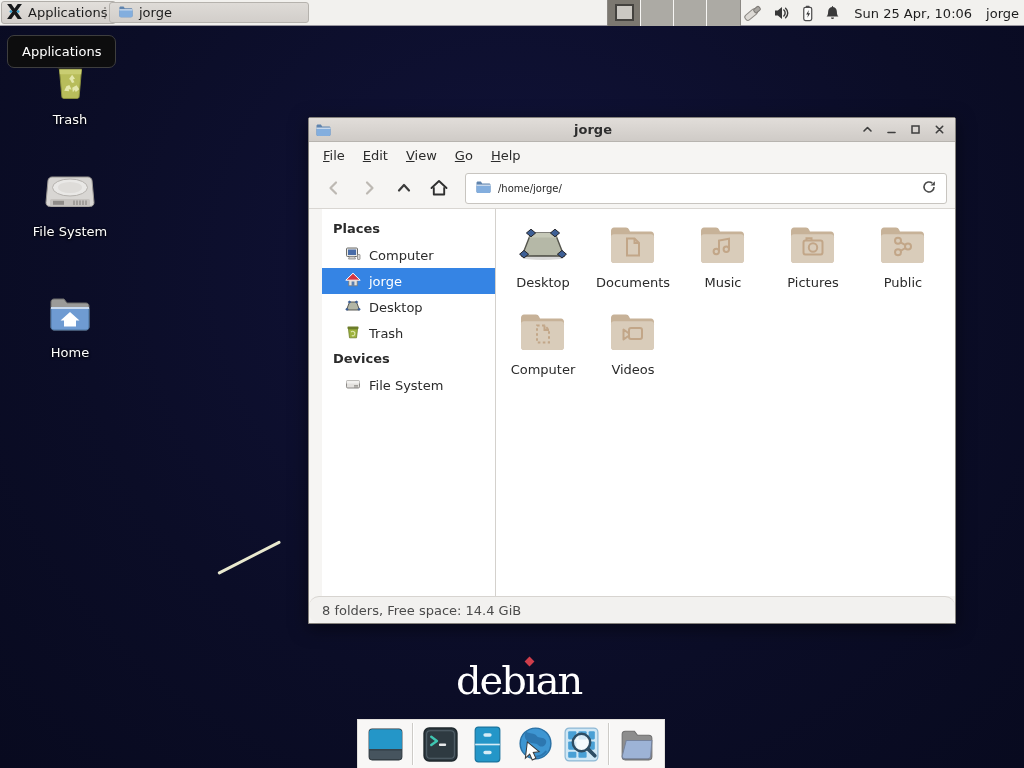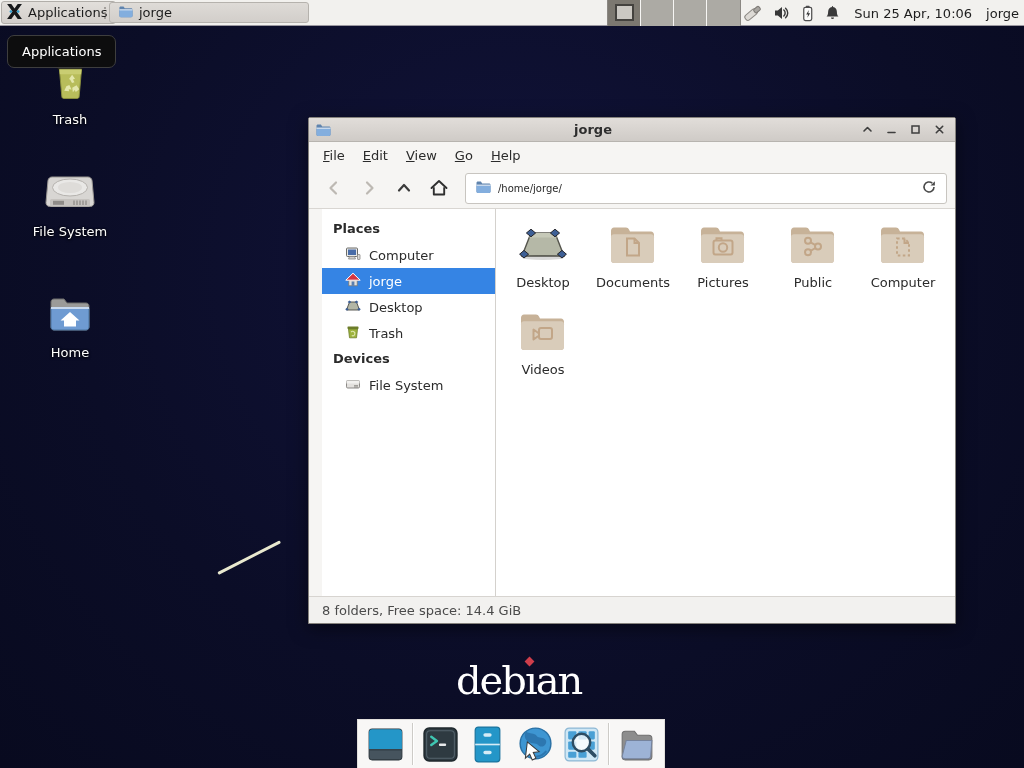--- a/index.html
+++ b/index.html
@@ -105,21 +105,21 @@
     padding-top:7px; overflow:hidden; }
   .side-header { font-weight:bold; color:#2b2b2b; padding:5px 0 6px 11px; }
   .side-item { height:26px; display:flex; align-items:center; gap:8px; padding-left:23px; color:#2b2b2b; }
   .side-item.selected { background:#3584e4; color:#fff; }
   .file-view { flex:1; background:#fff; padding:16px 2px 0 2px;
     display:grid; grid-template-columns:repeat(5,90px); grid-auto-rows:min-content;
     row-gap:22px; justify-items:center; align-content:start; overflow:hidden; }
   .file-item { width:90px; display:flex; flex-direction:column; align-items:center; gap:7px; }
   .file-label { color:#2b2b2b; white-space:nowrap; }
   .statusbar { height:27px; flex:0 0 27px; background:#f2f1ef; border-top:1px solid #d7d4d0;
-    display:flex; align-items:center; padding-left:13px; color:#4b4b4b; }
+    display:flex; align-items:center; padding-left:13px; color:#4b4b4b;border-radius:10px; }
 
   
   .debian-wordmark {
     position:absolute; left:456px; top:660px; z-index:5;
     font-family:"DejaVu Serif","Liberation Serif",serif;
     font-size:40px; color:#fff; letter-spacing:-2px; line-height:1;
   }
   .debian-i { position:relative; display:inline-block; }
   .debian-i::before { content:""; position:absolute; left:50%; top:-2px; width:7px; height:7px;
     margin-left:-4px; background:#cf3e4b; transform:rotate(45deg); }
@@ -437,20 +437,34 @@
                 <g fill="none" stroke="#c2a688" stroke-width="2">
                   <path d="M18 13.5h7.5l4.5 4.5v12.5H18z"></path>
                   <path d="M25.5 13.5v4.5H30"></path>
                 </g>
               </svg>
           </span>
           <span class="file-label">Documents</span>
         </div>
 
 
+        <div class="file-item">
+          <span>
+            <svg width="48" height="40" viewBox="0 0 48 40">
+                <path d="M2 6c0-1.9 1.3-3.4 3-3.4h12c1.4 0 2.4.8 3 2l1 2h21c1.7 0 3 1.5 3 3.4v24.6c0 1.9-1.3 3.4-3 3.4H5c-1.7 0-3-1.5-3-3.4z" fill="#c7b298"></path>
+                <rect x="2" y="9.2" width="43" height="28.8" rx="3" fill="#d9ccba"></rect>
+                <g fill="none" stroke="#c2a688" stroke-width="2">
+                  <path d="M20 26.5V15.5l10-1.8v10.5"></path>
+                  <circle cx="17.3" cy="26.5" r="2.7"></circle>
+                  <circle cx="27.3" cy="24.2" r="2.7"></circle>
+                </g>
+              </svg>
+          </span>
+          <span class="file-label">Music</span>
+        </div>
 
         <div class="file-item">
           <span>
             <svg width="48" height="40" viewBox="0 0 48 40">
                 <path d="M2 6c0-1.9 1.3-3.4 3-3.4h12c1.4 0 2.4.8 3 2l1 2h21c1.7 0 3 1.5 3 3.4v24.6c0 1.9-1.3 3.4-3 3.4H5c-1.7 0-3-1.5-3-3.4z" fill="#c7b298"></path>
                 <rect x="2" y="9.2" width="43" height="28.8" rx="3" fill="#d9ccba"></rect>
                 <g fill="none" stroke="#c2a688" stroke-width="2">
                   <rect x="14.5" y="15.5" width="19" height="14" rx="2"></rect>
                   <circle cx="24" cy="22.5" r="4.2"></circle>
                   <path d="M17.5 15.5v-2.3h5v2.3"></path>

